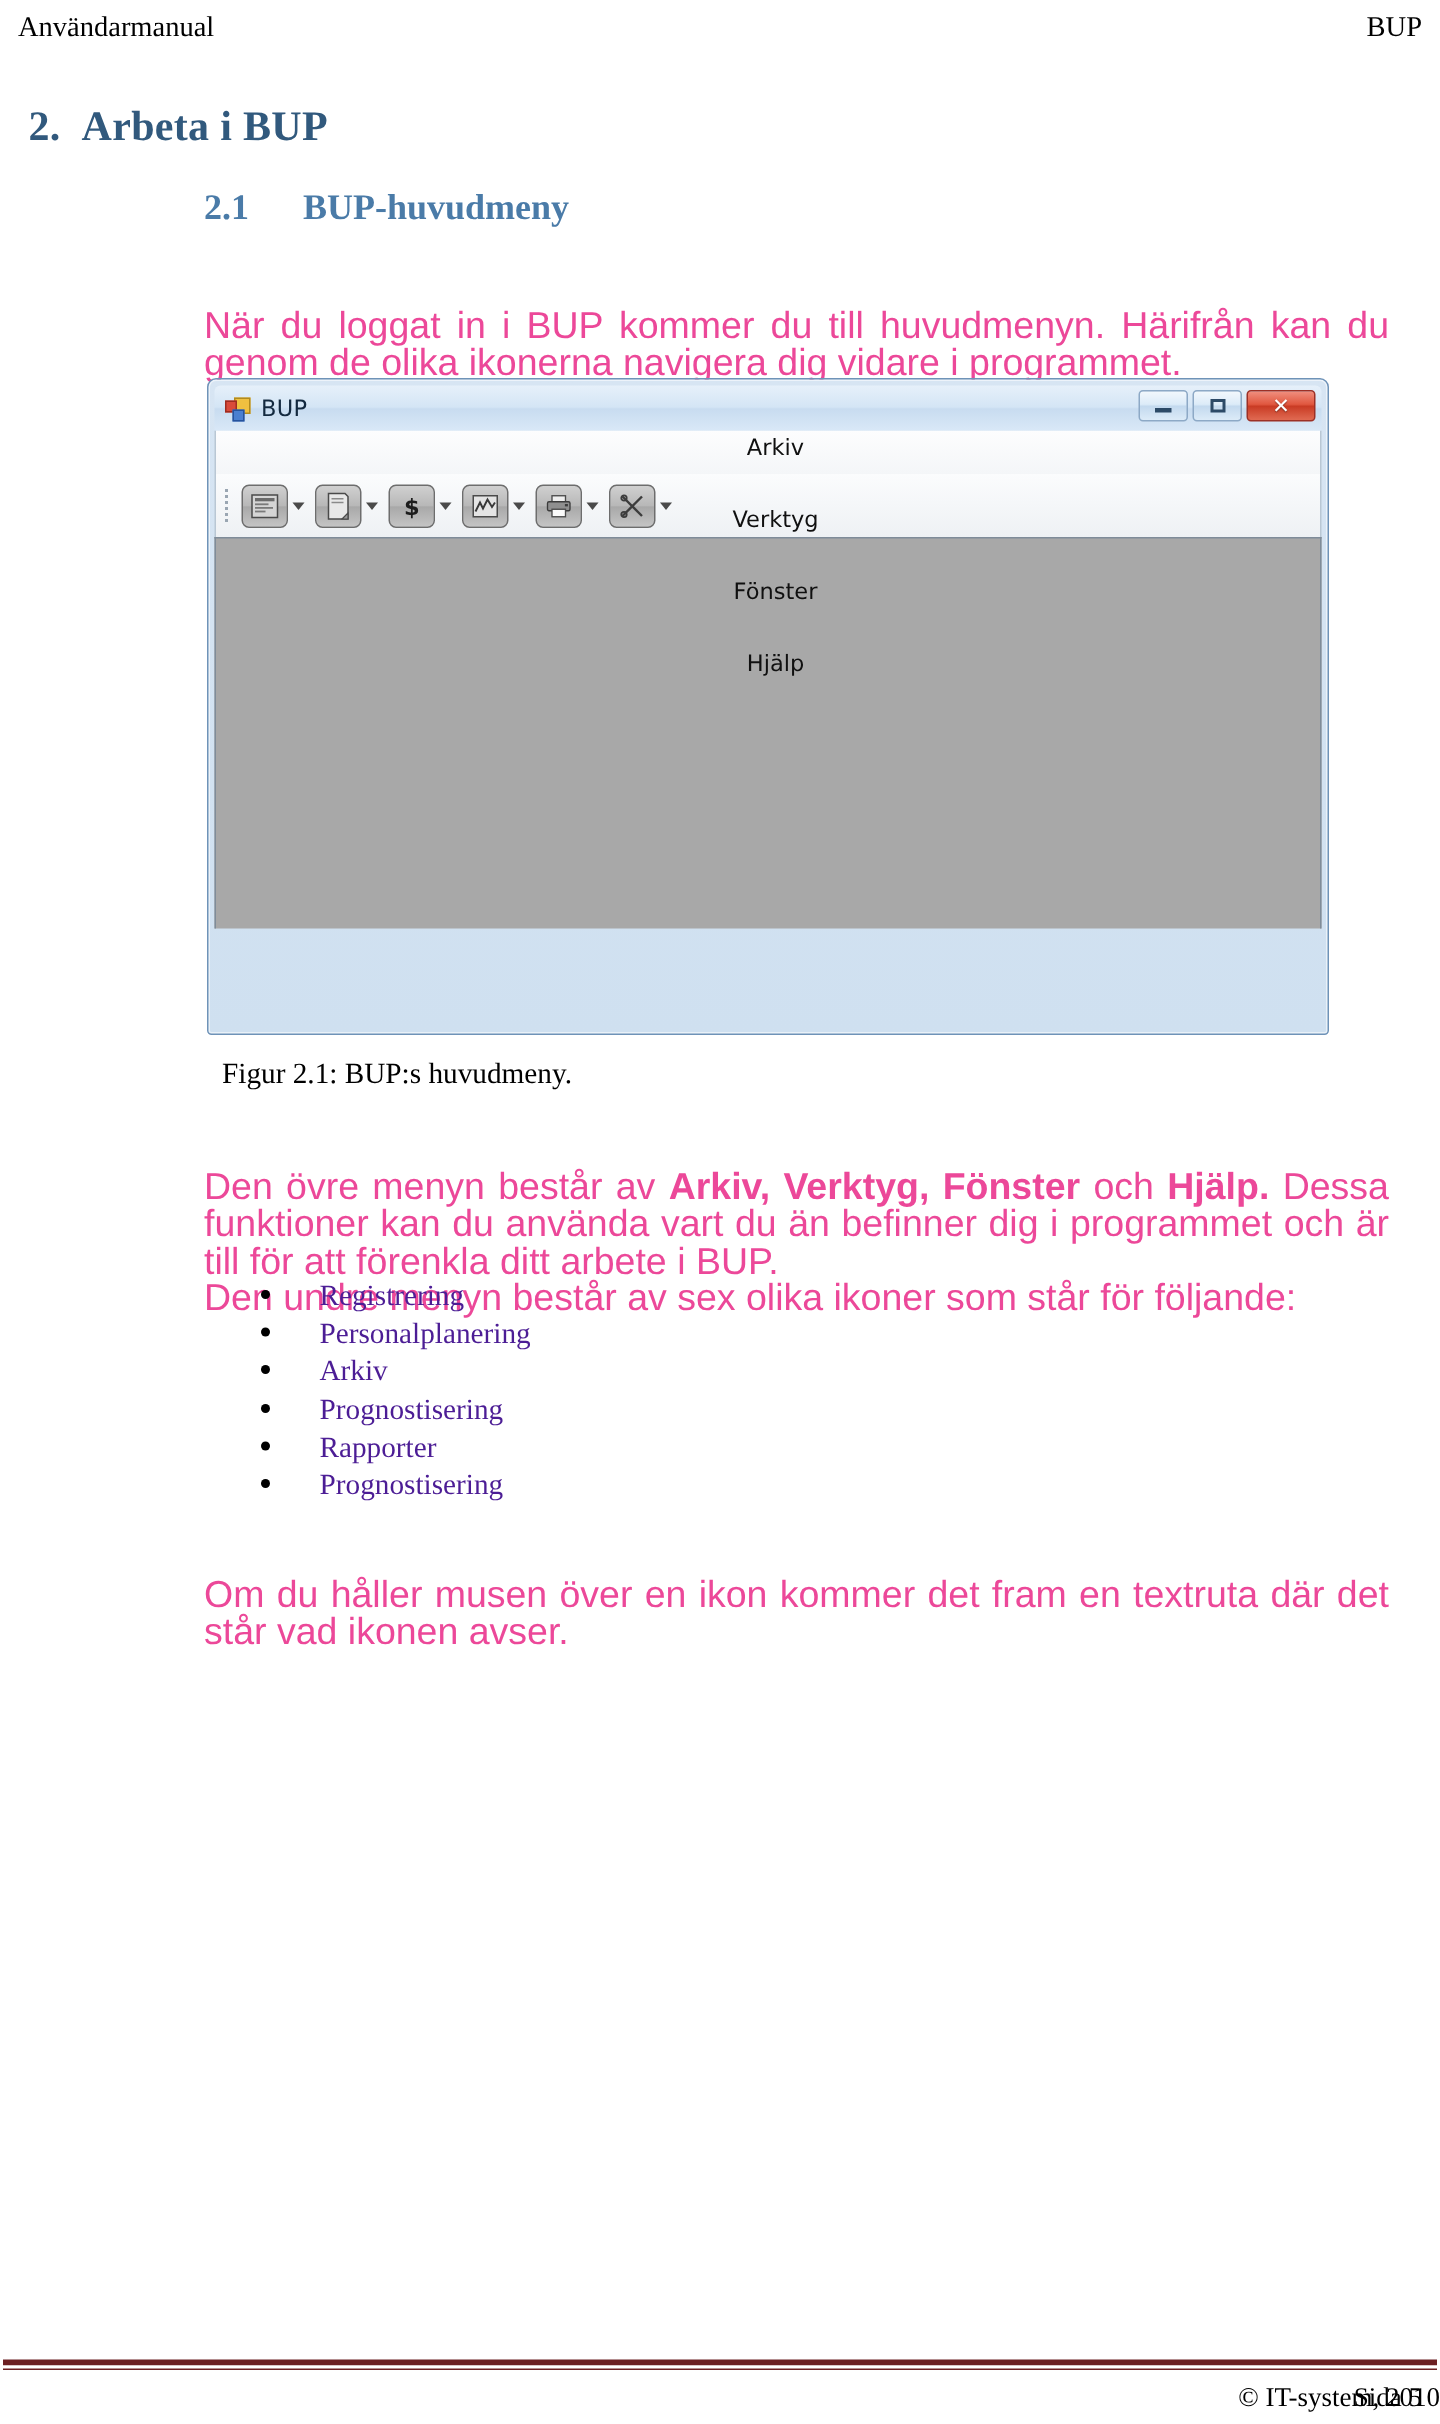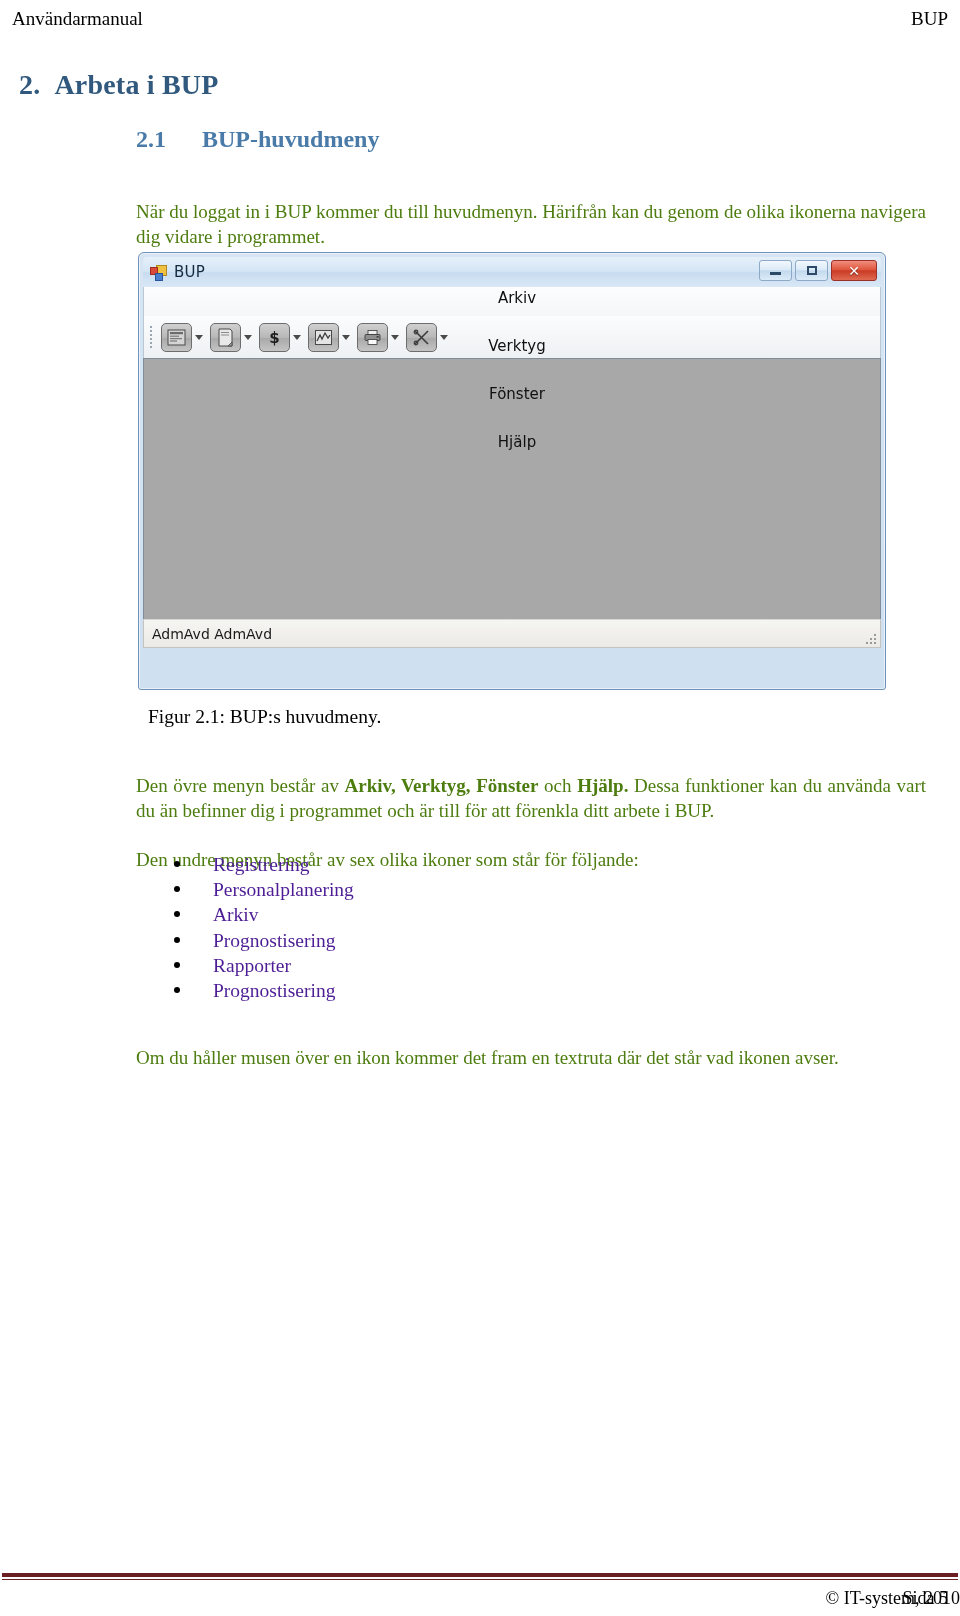--- a/index.html
+++ b/index.html
@@ -64,24 +64,24 @@
     font-size: 24px;
     line-height: 30px;
     color: #4a7ba8;
     white-space: nowrap;
   }
   .h2 .h2-num { margin-right: 36px; }
 
   
   .para {
     position: absolute;
-    font-family: Liberation Serif, serif;
-    font-size: 19px;
+    font-family: Liberation Sans, sans-serif;
+    font-size: 25px;
     line-height: 25px;
-    color: #4d7c0f;
+    color: #ec4899;
     text-align: justify;
   }
   .para b { font-weight: bold; }
 
   #intro-para {
     left: 136px;
     top: 180px;
     width: 790px;
   }
 
@@ -468,31 +468,20 @@
             <circle cx="4" cy="4" r="1.8" fill="none" stroke="#3c3c3c" stroke-width="1.2"></circle>
             <circle cx="4" cy="15" r="1.8" fill="none" stroke="#3c3c3c" stroke-width="1.2"></circle>
           </svg>
         </div>
         <span class="tb-arrow"></span>
       </div>
     </div>
 
     <div class="client-area"></div>
 
-    <div class="statusbar">
-      <span class="status-text">AdmAvd AdmAvd</span>
-      <span class="resize-grip">
-        <i style="right:0px;bottom:0px;"></i>
-        <i style="right:4px;bottom:0px;"></i>
-        <i style="right:8px;bottom:0px;"></i>
-        <i style="right:0px;bottom:4px;"></i>
-        <i style="right:4px;bottom:4px;"></i>
-        <i style="right:0px;bottom:8px;"></i>
-      </span>
-    </div>
 
   </div>
 </div>
 
 <div id="figure-caption">Figur 2.1: BUP:s huvudmeny.</div>
 
 <p class="para" id="para-meny"><span>Den övre menyn består av </span><b>Arkiv, Verktyg, Fönster</b><span> och </span><b>Hjälp.</b><span> Dessa funktioner kan du använda vart du än befinner dig i programmet och är till för att förenkla ditt arbete i BUP.</span></p>
 
 <p class="para" id="para-undre">Den undre menyn består av sex olika ikoner som står för följande:</p>
 

